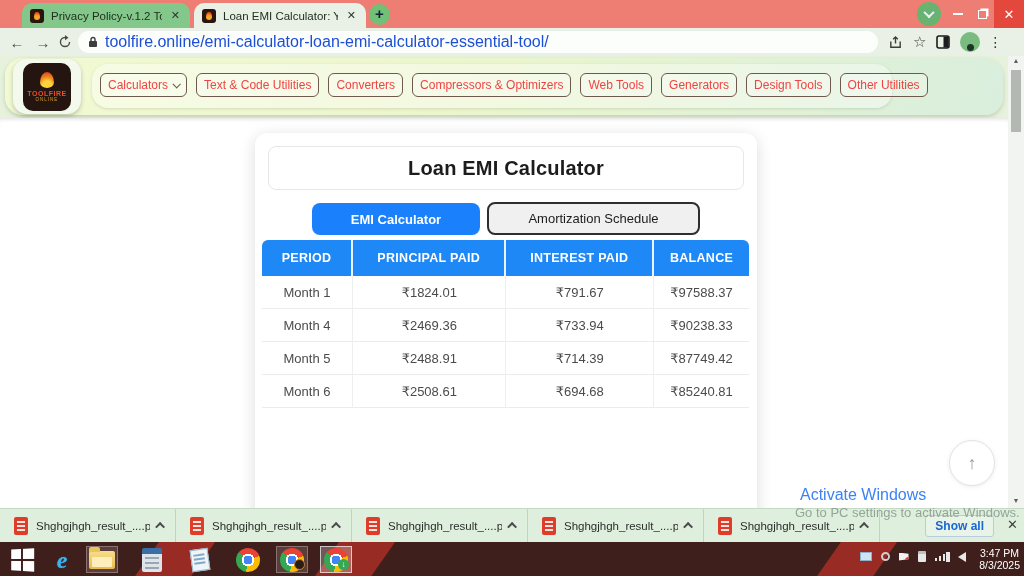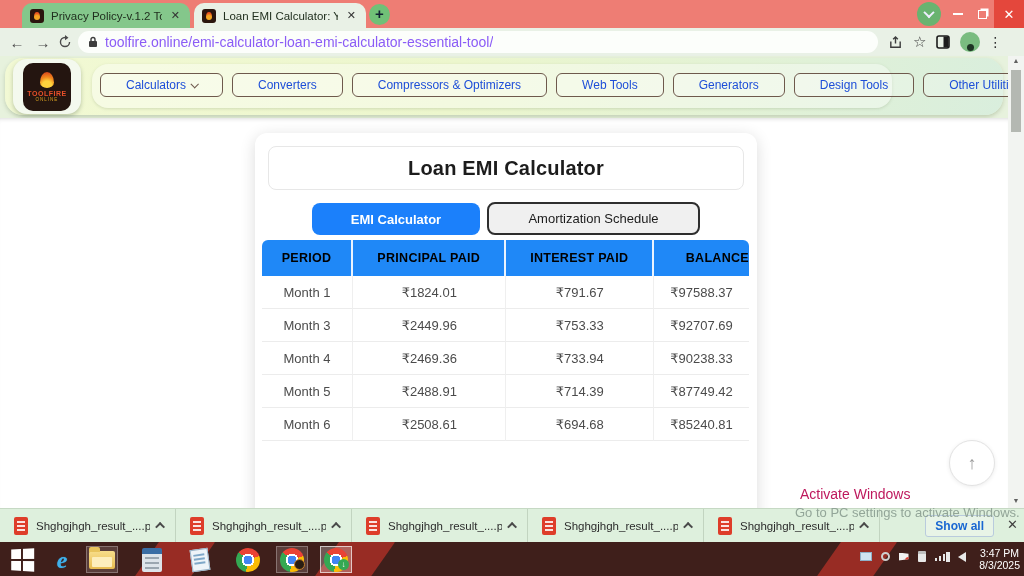--- a/index.html
+++ b/index.html
@@ -23,60 +23,60 @@
   .btn-min { left:946px; width:24px; }
   .btn-min i { display:block; width:10px; height:2px; background:#fff; }
   .btn-max { left:970px; width:24px; }
   .btn-max i { display:block; width:9px; height:9px; border:1.5px solid #fff; box-shadow:2px -2px 0 -0.5px #fff; }
   .btn-close { left:994px; width:30px; background:#e4473c; font-size:13px; }
 
   
   .toolbar { left:0; top:28px; width:1024px; height:28px; background:#e9f1e6; display:flex; align-items:center; }
   .navarrow { font-size:15px; color:#4a4a4a; width:26px; text-align:center; }
   .addr { height:22px; width:800px; margin-left:6px; background:#fcfefb; border-radius:11px; display:flex; align-items:center; padding:0 10px; gap:7px; }
-  .addr-url { font-size:14px; color:#8b5cf6; white-space:nowrap; overflow:hidden; }
+  .addr-url { font-size:16px; color:#1d4ed8; white-space:nowrap; overflow:hidden; }
   .tool-ic { color:#3d3d3d; margin-left:10px; display:flex; align-items:center; }
   .avatar { width:20px; height:20px; border-radius:50%; background:#7abc80; display:flex; align-items:end; justify-content:center; overflow:hidden; margin-left:10px; }
   .avatar .head { width:7px;height:7px;border-radius:50%;background:#1e3524;margin-bottom:1px; }
   .dots { font-size:14px; color:#333; margin-left:8px; letter-spacing:0; }
 
   
   .nav-strip { left:0; top:56px; width:1008px; height:62px; background:#e7f2dd; }
   .nav-pill { left:5px; top:58px; width:998px; height:57px; border-radius:18px; background:linear-gradient(105deg,#f2f9d4 0%,#ecf6cd 45%,#d9eedd 100%); box-shadow:0 2px 4px rgba(120,140,100,.35); }
   .menu-pill { left:92px; top:64px; width:800px; height:44px; border-radius:16px; background:rgba(255,255,255,.38); box-shadow:0 1px 3px rgba(120,140,100,.25); }
   .logo-wrap { left:13px; top:59px; width:68px; height:55px; border-radius:14px; background:#f4f9ee; box-shadow:0 2px 4px rgba(100,120,90,.4); display:flex; align-items:center; justify-content:center; }
   .logo-box { width:48px; height:48px; border-radius:10px; background:#241510; display:flex; flex-direction:column; align-items:center; justify-content:center; overflow:hidden; }
   .logo-flame { width:14px; height:16px; background:radial-gradient(circle at 50% 85%, #ffd23d 0 30%, #f08a1e 55%, #d6451a 90%); border-radius:50% 50% 50% 50%/65% 65% 35% 35%; }
   .logo-title { font-size:7px; font-weight:bold; color:#e8502a; letter-spacing:.5px; margin-top:2px; }
   .logo-sub { font-size:4.5px; color:#d8a020; letter-spacing:1px; }
   #nav-items { left:100px; top:72px; height:26px; display:flex; gap:9px; align-items:center; }
-  .nav-btn { border:1px solid #6e594c; border-radius:6px; padding:4px 25px; font-size:12px; color:#1d4ed8; background:rgba(255,255,255,.25); white-space:nowrap; display:flex; align-items:center; gap:5px; }
+  .nav-btn { border:1px solid #6e594c; border-radius:6px; padding:4px 7px; font-size:12px; color:#ef4444; background:rgba(255,255,255,.25); white-space:nowrap; display:flex; align-items:center; gap:5px; }
   .nav-btn .dd { width:6px; height:6px; border-right:1.5px solid #6e594c; border-bottom:1.5px solid #6e594c; transform:rotate(45deg) translateY(-1px); }
 
   
   .content { left:0; top:118px; width:1008px; height:390px; background:#fff; overflow:hidden; box-shadow:inset 0 4px 5px -4px rgba(0,0,0,.2); }
   .card { position:absolute; left:255px; top:15px; width:502px; height:420px; background:#fff; border-radius:12px; box-shadow:0 3px 16px rgba(0,0,0,.14); }
   .card-title-box { position:absolute; left:13px; top:13px; width:476px; height:44px; border:1px solid #e7e7e7; border-radius:8px; display:flex; align-items:center; justify-content:center; }
   .card-title { font-size:20px; font-weight:bold; color:#1c1c1c; letter-spacing:.2px; }
   .tabbtn { position:absolute; border-radius:8px; font-size:13px; display:flex; align-items:center; justify-content:center; }
   .tab-emi { left:57px; top:70px; width:168px; height:32px; background:#1b80fb; color:#fff; font-weight:bold; }
   .tab-amort { left:232px; top:69px; width:213px; height:33px; background:#f0f0f0; border:2px solid #2e2e2e; color:#1b1b1b; }
 
   table.emi { position:absolute; left:7px; top:107px; width:487px; border-collapse:separate; border-spacing:0; table-layout:fixed; }
   table.emi col.c1 { width:18.7%; } table.emi col.c2 { width:31.5%; }
   table.emi col.c3 { width:30.3%; } table.emi col.c4 { width:19.5%; }
-  table.emi th { background:#1f88f7; color:#000000; font-size:12.5px; font-weight:bold; height:36px; border-right:2px solid #eaf3fe; letter-spacing:.3px; }
+  table.emi th { background:#1f88f7; color:#ffffff; font-size:12.5px; font-weight:bold; height:36px; border-right:2px solid #eaf3fe; letter-spacing:.3px; }
   table.emi th:first-child { border-radius:6px 0 0 0; }
-  table.emi th:last-child { border-radius:0 6px 0 0; border-right:none;text-align:right; }
+  table.emi th:last-child { border-radius:0 6px 0 0; border-right:none; }
   table.emi td { height:33px; font-size:13px; color:#4b4b4b; text-align:center; border-bottom:1px solid #ececec; border-right:1px solid #efefef; background:#fff; }
   table.emi td:last-child { border-right:none; }
 
   .scrolltop { left:949px; top:322px; width:46px; height:46px; border-radius:50%; background:#fff; border:1px solid #e3e3e3; box-shadow:0 1px 4px rgba(0,0,0,.08); display:flex; align-items:center; justify-content:center; color:#9a9a9a; font-size:18px; }
 
-  .wm1 { left:800px; top:486px; font-size:14px; color:#be185d; z-index:30; font-weight:300; }
+  .wm1 { left:800px; top:486px; font-size:16px; color:#3b82f6; z-index:30; font-weight:300; }
   .wm2 { left:795px; top:505px; font-size:13px; color:#92a598; z-index:30; }
 
   
   .scrollbar { left:1008px; top:56px; width:16px; height:452px; background:#f2f4f1; display:flex; flex-direction:column; align-items:center; }
   .sb-arrow { font-size:7px; color:#606060; line-height:10px; height:12px; }
   .sb-thumb { width:10px; height:62px; background:#b4b8b2; margin-top:2px; }
   .sb-spacer { flex:1; }
 
   
   .dlbar { left:0; top:508px; width:1024px; height:34px; background:#def0dd; border-top:1px solid #c6d9c4; display:flex; align-items:stretch; z-index:20; }
@@ -196,20 +196,23 @@
     <div class="logo-title">TOOLFIRE</div>
     <div class="logo-sub">ONLINE</div>
   </div>
 </div>
 <div class="abs" id="nav-items">
     <div class="nav-btn">
       <span>Calculators</span>
       <span class="dd"></span>
     </div>
     <div class="nav-btn">
+      <span>Text &amp; Code Utilities</span>
+    </div>
+    <div class="nav-btn">
       <span>Converters</span>
     </div>
     <div class="nav-btn">
       <span>Compressors &amp; Optimizers</span>
     </div>
     <div class="nav-btn">
       <span>Web Tools</span>
     </div>
     <div class="nav-btn">
       <span>Generators</span>
@@ -245,26 +248,20 @@
           </tr>
         </thead>
       <tbody id="emi-body">
           <tr>
             <td>Month 1</td>
             <td>₹1824.01</td>
             <td>₹791.67</td>
             <td>₹97588.37</td>
           </tr>
           <tr>
-            <td>Month 3</td>
-            <td>₹2449.96</td>
-            <td>₹753.33</td>
-            <td>₹92707.69</td>
-          </tr>
-          <tr>
             <td>Month 4</td>
             <td>₹2469.36</td>
             <td>₹733.94</td>
             <td>₹90238.33</td>
           </tr>
           <tr>
             <td>Month 5</td>
             <td>₹2488.91</td>
             <td>₹714.39</td>
             <td>₹87749.42</td>

